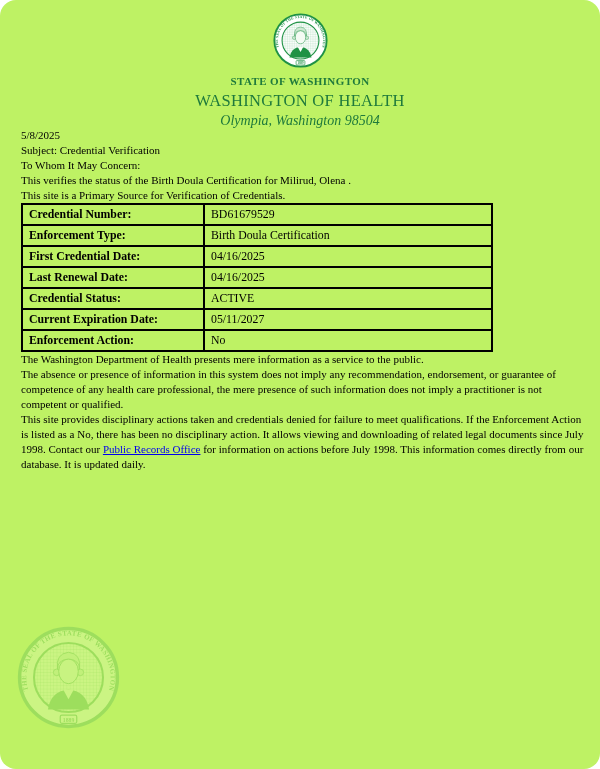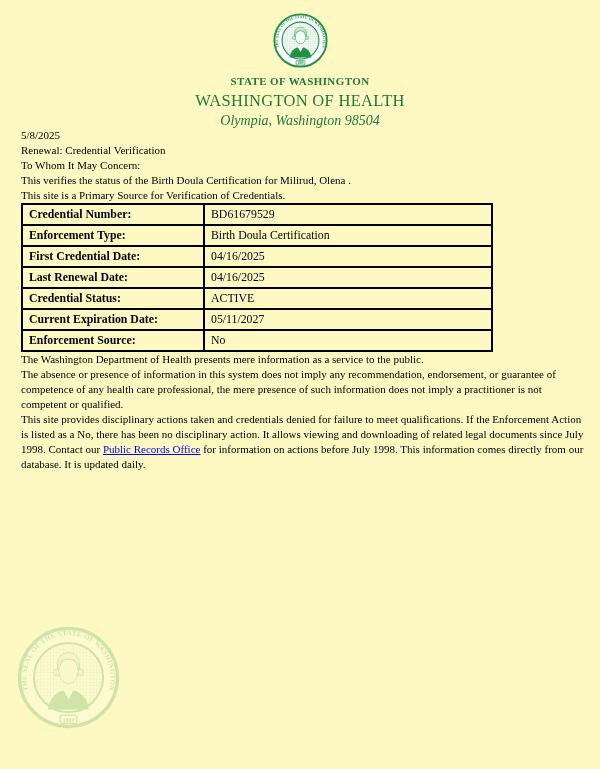--- a/index.html
+++ b/index.html
@@ -1,22 +1,23 @@
 <!DOCTYPE html>
 <html><head>
 <meta charset="utf-8">
 <style>
   html,body{margin:0;padding:0;background:#fff;}
   .page{
     position:relative;
     width:600px;height:769px;
-    background:#fef9c3;
+    background:#bef264;
     overflow:hidden;
     font-family:"Liberation Serif","DejaVu Serif",serif;
     color:#000;
+    border-radius:16px;
   }
   
   .header{text-align:center;padding-top:13px;}
   .seal-top{width:55px;height:55px;display:inline-block;}
   .state-line{
     color:#1f7a3c;font-size:11px;font-weight:bold;
     letter-spacing:0.4px;margin-top:3px;line-height:13px;
   }
   .department{
     color:#1f7a3c;font-size:16.5px;letter-spacing:0.3px;
@@ -99,21 +100,21 @@
     </svg>
     <div class="state-line">STATE OF WASHINGTON</div>
     <div class="department">WASHINGTON OF HEALTH</div>
     <div class="address">Olympia, Washington 98504</div>
   </div>
 
   <div class="content">
 
     <p class="p-date">5/8/2025</p>
 
-    <p class="p-subject">Renewal: Credential Verification</p>
+    <p class="p-subject">Subject: Credential Verification</p>
 
     <p class="p-salutation">To Whom It May Concern:</p>
 
     <p class="p-verify">This verifies the status of the Birth Doula Certification for Milirud, Olena .</p>
 
     <p class="p-primary">This site is a Primary Source for Verification of Credentials.</p>
 
     <table class="cred">
       <tbody>
         <tr>
@@ -134,21 +135,21 @@
         </tr>
         <tr>
           <td class="lbl">Credential Status:</td>
           <td class="val">ACTIVE</td>
         </tr>
         <tr>
           <td class="lbl">Current Expiration Date:</td>
           <td class="val">05/11/2027</td>
         </tr>
         <tr>
-          <td class="lbl">Enforcement Source:</td>
+          <td class="lbl">Enforcement Action:</td>
           <td class="val">No</td>
         </tr>
       </tbody>
     </table>
 
     <p class="p-service">The Washington Department of Health presents mere information as a service to the public.</p>
 
     <p class="p-disclaimer">The absence or presence of information in this system does not imply any recommendation, endorsement, or guarantee of competence of any health care professional, the mere presence of such information does not imply a practitioner is not competent or qualified.</p>
 
     <p class="p-disciplinary"><span>This site provides disciplinary actions taken and credentials denied for failure to meet qualifications. If the Enforcement Action is listed as a No, there has been no disciplinary action. It allows viewing and downloading of related legal documents since July 1998. Contact our </span><a class="records-link" href="#">Public Records Office</a><span> for information on actions before July 1998. This information comes directly from our database. It is updated daily.</span></p>

